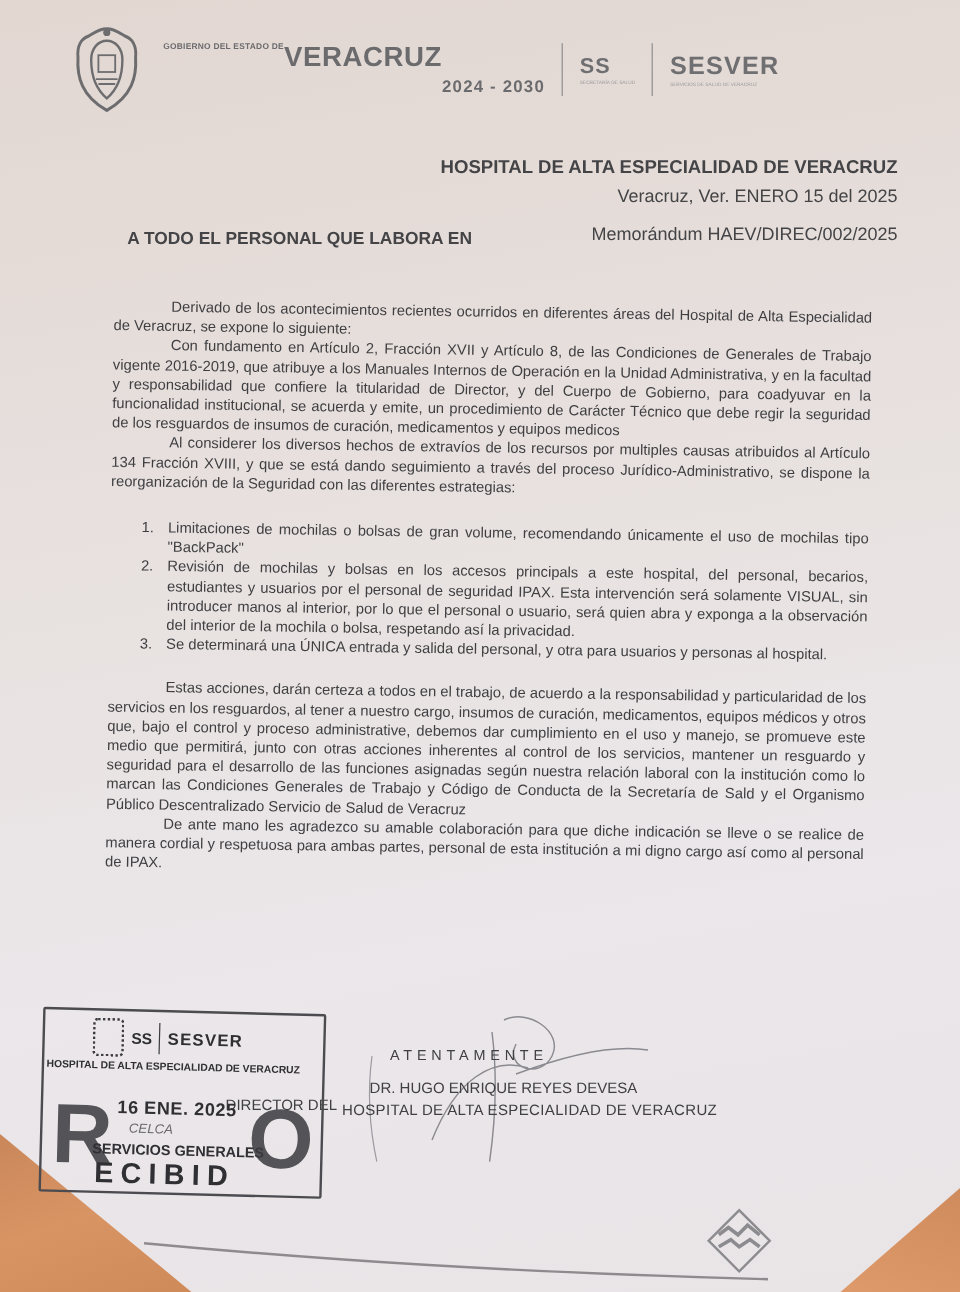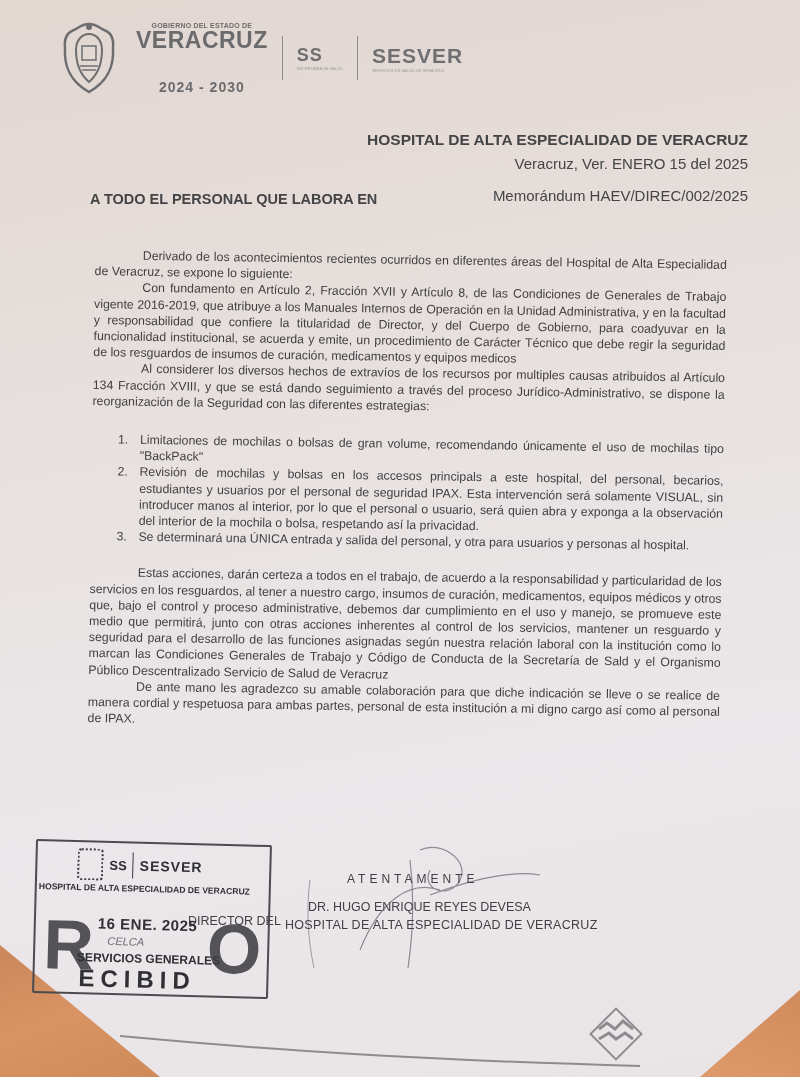--- a/index.html
+++ b/index.html
@@ -19,36 +19,36 @@
     clip-path: polygon(0 0, 100% 100%, 0 100%);
   }
   .wood-br {
     position: absolute; right: 0; top: 990px; width: 100px; height: 87px;
     background: linear-gradient(200deg, #d08b5d 0%, #de9a6a 100%);
     clip-path: polygon(100% 0, 100% 100%, 0 100%);
   }
   
   .header { position: absolute; left: 60px; top: 18px; height: 80px; display: flex; align-items: center; }
   .crest { width: 58px; height: 76px; margin-right: 18px; }
-  .gov { display: flex; flex-direction: column; align-items: center; color: #6b6b6e; }
+  .gov { display: flex; color: #6b6b6e; }
   .gov-small { font-size: 7px; font-weight: bold; letter-spacing: 0.2px; }
   .gov-big { font-size: 23px; font-weight: bold; letter-spacing: 0.5px; line-height: 22px; }
   .gov-years { font-size: 14px; font-weight: bold; letter-spacing: 1px; margin-top: 28px; }
   .vsep { width: 1px; height: 44px; background: #8d8d90; margin: 0 14px; }
   .ss { display: flex; flex-direction: column; color: #6f6f72; }
   .ss-big { font-size: 18px; font-weight: bold; letter-spacing: 1px; }
   .ss-small { font-size: 4px; color: #9a9a9c; line-height: 5px; }
   .sesver-big { font-size: 21px; font-weight: bold; color: #6f6f72; letter-spacing: 1px; }
 
   .right-head { position: absolute; right: 52px; top: 131px; text-align: right; color: #444447; }
   .right-head .h1 { font-size: 15.5px; font-weight: bold; margin-bottom: 6px; }
   .right-head .h2 { font-size: 15px; margin-bottom: 15px; }
   .right-head .h3 { font-size: 15px; font-weight: normal; }
 
-  .addressee { position: absolute; left: 90px; top: 189px; font-size: 14.5px; font-weight: bold; color: #444447; line-height: 21px; }
+  .addressee { position: absolute; left: 106px; top: 189px; font-size: 14.5px; font-weight: bold; color: #444447; line-height: 21px; }
 
   .body {
     position: absolute; left: 95px; top: 247px; width: 632px;
     font-size: 12.3px; line-height: 16.2px; color: #3f3f42; text-align: justify;
     transform: rotate(0.9deg); transform-origin: left top;
   }
   .body p { margin: 0; }
   .indent { text-indent: 48px; }
   .gap { height: 22px; }
   ol.items { margin: 0; padding-left: 48px; list-style: none; }
@@ -69,21 +69,21 @@
   .stamp .sesver-s { font-weight: bold; font-size: 14px; letter-spacing: 1px; }
   .stamp .hosp { position: absolute; left: 2px; top: 40px; font-size: 8.6px; font-weight: bold; white-space: nowrap; }
   .stamp .date { position: absolute; left: 62px; top: 72px; font-size: 15px; font-weight: bold; letter-spacing: 0.5px; white-space: nowrap; }
   .stamp .r-big { position: absolute; left: 8px; top: 68px; font-size: 70px; font-weight: bold; line-height: 70px; color: #3a3a3f; opacity: 0.85; }
   .stamp .o-big { position: absolute; right: 6px; top: 68px; font-size: 70px; font-weight: bold; line-height: 70px; color: #3a3a3f; opacity: 0.85; }
   .stamp .serv { position: absolute; left: 42px; top: 108px; font-size: 12px; font-weight: bold; white-space: nowrap; }
   .stamp .recib { position: absolute; left: 44px; top: 124px; font-size: 24px; font-weight: bold; letter-spacing: 6px; line-height: 24px; white-space: nowrap; }
   .stamp .initials { position: absolute; left: 72px; top: 92px; font-size: 11px; color: #6a6a70; font-style: italic; }
 
   .sign { position: absolute; left: 285px; top: 872px; color: #404044; }
-  .sign .att { position: absolute; left: 62px; top: 0; font-size: 12px; letter-spacing: 4px; white-space: nowrap; }
+  .sign .att { position: absolute; left: 40px; top: 0; font-size: 12px; letter-spacing: 4px; white-space: nowrap; }
   .sign .name { position: absolute; left: 23px; top: 28px; font-size: 12.5px; white-space: nowrap; text-align: right; }
   .sign .role { position: absolute; left: 0; top: 46px; font-size: 12.5px; white-space: nowrap; letter-spacing: 0.3px; }
   .sign-scribble { position: absolute; left: 300px; top: 840px; width: 260px; height: 130px; }
   .stamp-dir-text { position: absolute; left: 188px; top: 914px; font-size: 12.5px; color: #404044; white-space: nowrap; }
 
   .corner-logo { position: absolute; left: 585px; top: 1003px; width: 62px; height: 62px; }
   .fold-line { position: absolute; left: 120px; top: 1030px; width: 520px; height: 40px; }
 </style>
 </head>
 <body>

